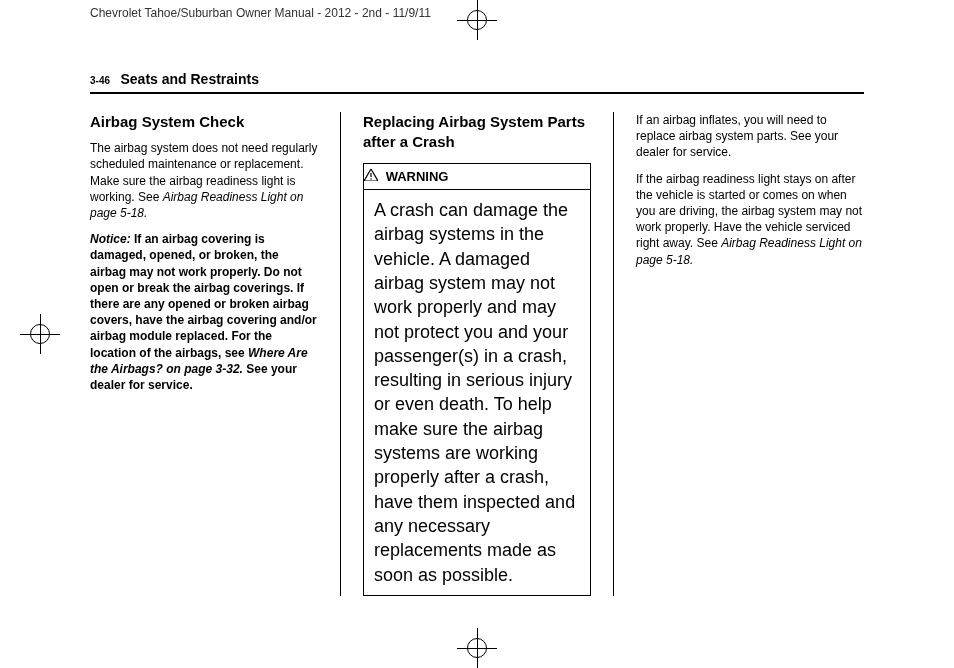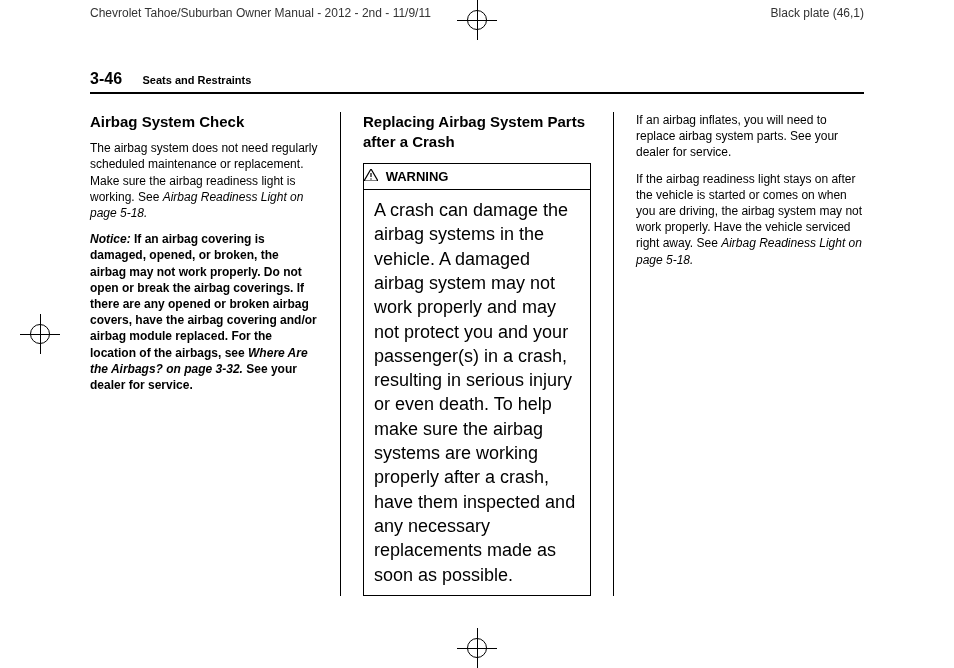--- a/index.html
+++ b/index.html
@@ -78,26 +78,26 @@
     .page-content {
       padding: 50px 90px 20px 90px;
     }
     .page-header {
       border-bottom: 2px solid #000;
       padding-bottom: 4px;
       margin-bottom: 18px;
     }
     .page-number {
       font-weight: bold;
-      font-size: 16px;
-      margin-right: 16px;
+      font-size: 10px;
+      margin-right: 6px;
     }
     .section-title {
       font-weight: bold;
-      font-size: 11px;
+      font-size: 14px;
     }
     .columns {
       display: flex;
       gap: 8px;
     }
     .column {
       flex: 1;
       padding: 0 12px;
       font-size: 12px;
       line-height: 1.35;
@@ -166,21 +166,20 @@
   <div class="crop-cross-v"></div>
 </div>
 <div class="crop-mark crop-bottom">
   <div class="crop-circle"></div>
   <div class="crop-cross-h"></div>
   <div class="crop-cross-v"></div>
 </div>
 
 <div class="print-header">
   <div class="print-header-left">Chevrolet Tahoe/Suburban Owner Manual - 2012 - 2nd - 11/9/11</div>
-  <div class="print-header-right">Black plate (46,1)</div>
 </div>
 
 <div class="page-content">
   <div class="page-header">
     <span class="page-number">3-46</span>
     <span class="section-title">Seats and Restraints</span>
   </div>
 
   <div class="columns">
 

